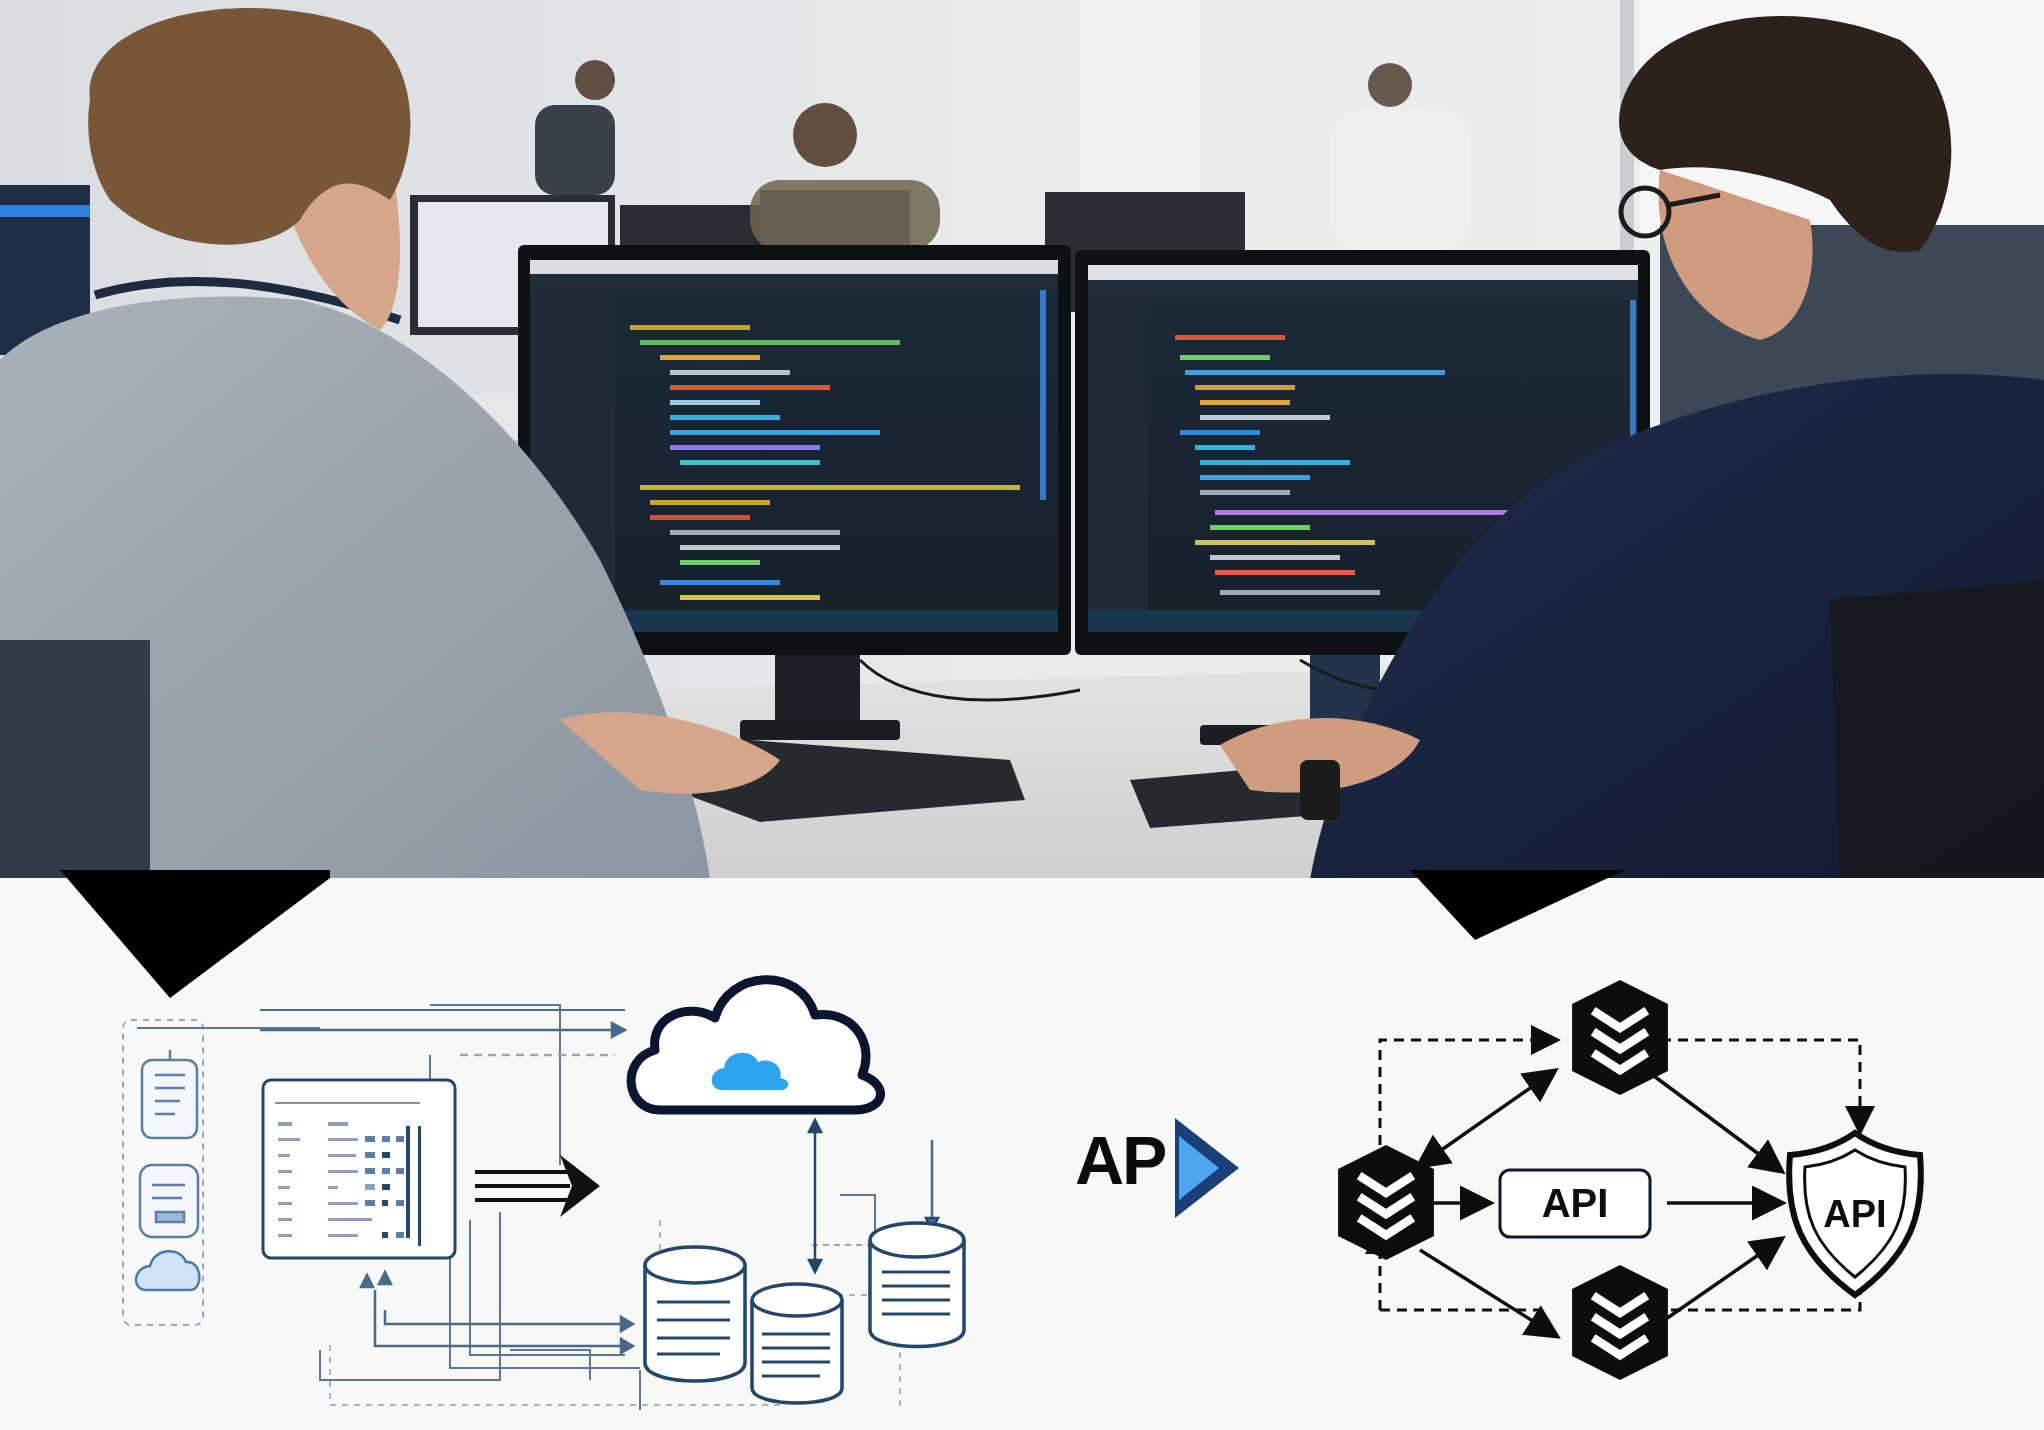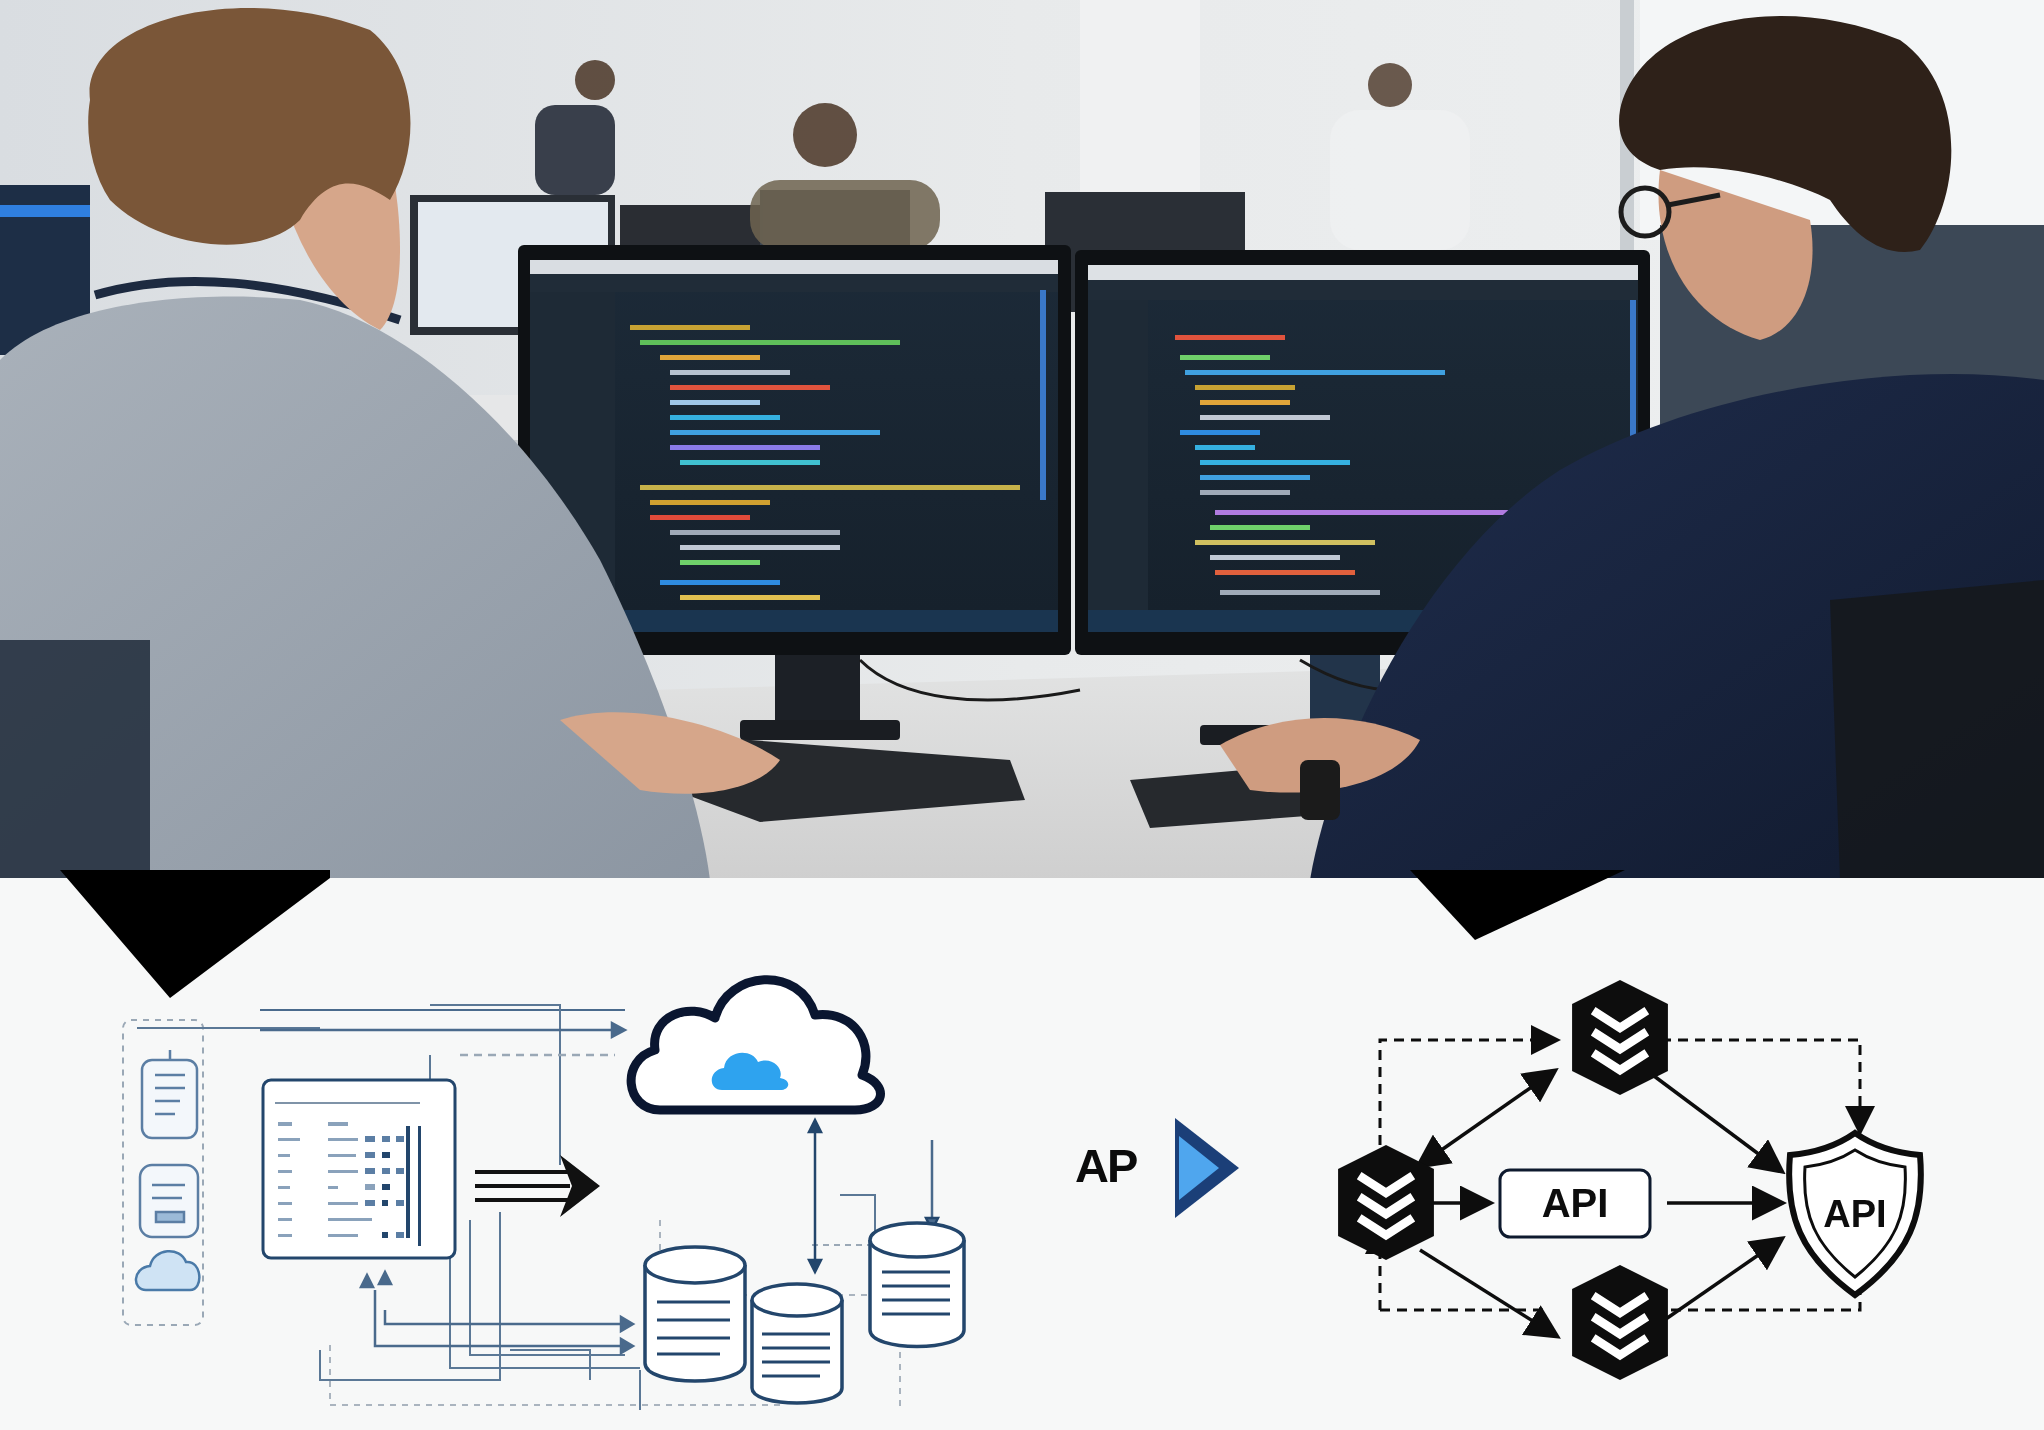--- a/index.html
+++ b/index.html
@@ -301,21 +301,21 @@
     <path d="M642 384 H 710 M642 398 H 710 M642 412 H 710 M642 426 H 700" stroke-width="3"></path>
   </g>
   <g fill="#ffffff" stroke="#23466c" stroke-width="3.5">
     <path d="M750 290 V 380 C 750 402, 844 402, 844 380 V 290"></path>
     <ellipse cx="797" cy="290" rx="47" ry="17"></ellipse>
     <path d="M762 322 H 830 M762 336 H 830 M762 350 H 830 M762 364 H 830" stroke-width="3"></path>
   </g>
 </svg>
 
 <div class="abs" style="left:1075px;top:1112px;width:170px;height:110px">
-  <span class="txt-ap" style="left:0;top:14px;font-size:47px;line-height:80px">AP</span>
+  <span class="txt-ap" style="left:0;top:8px;font-size:68px;line-height:80px">AP</span>
   <svg class="abs" style="left:100px;top:6px" width="70" height="100">
     <polygon points="0,0 64,50 0,100" fill="#1b3f78"></polygon>
     <polygon points="4,18 44,50 4,82" fill="#4fa6ee"></polygon>
   </svg>
 </div>
 
 <svg class="diagram" style="left:1320px;top:965px" width="620" height="420" viewBox="0 0 620 420">
   <defs>
     <marker id="ah" markerWidth="10" markerHeight="10" refX="8" refY="5" orient="auto">
       <path d="M0,0 L10,5 L0,10 Z" fill="#0d0d0d"></path>

